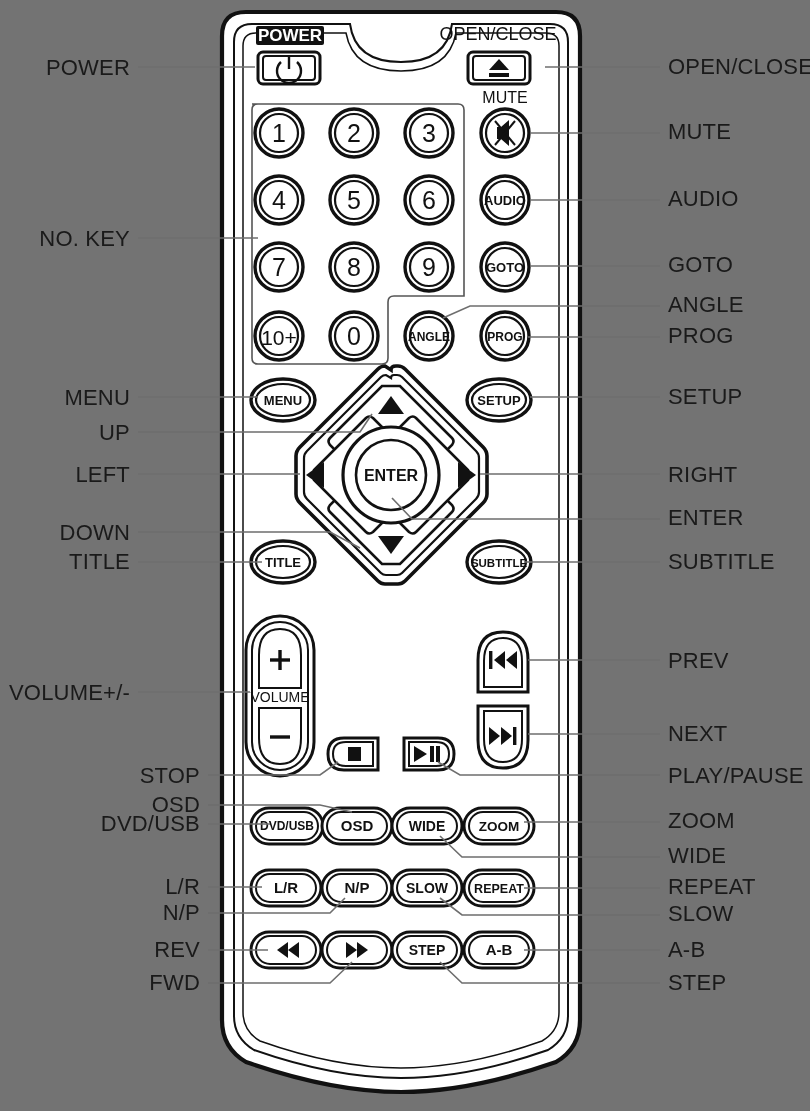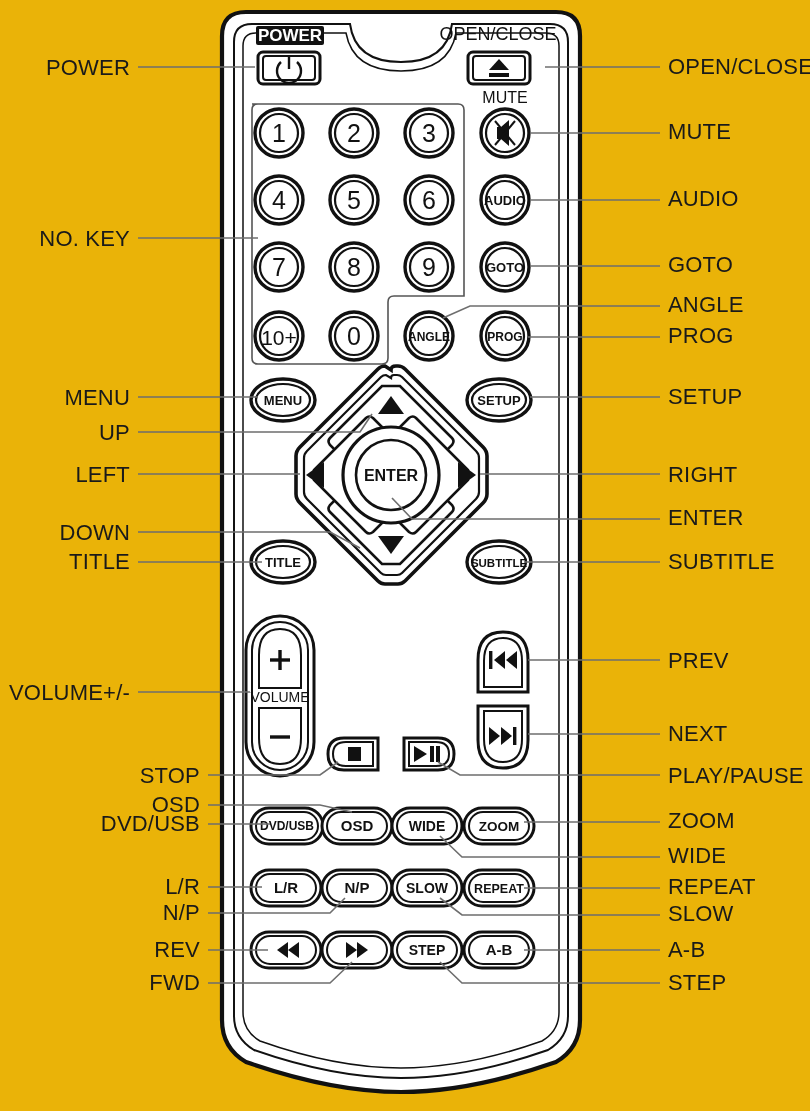--- a/index.html
+++ b/index.html
@@ -7,21 +7,21 @@
     margin: 0; padding: 0;
     background: #ffffff;
   }
   body {
     font-family: "Liberation Sans", sans-serif;
   }
   #page {
     position: relative;
     width: 810px;
     height: 1111px;
-    background: #eab308;
+    background: #737373;
     overflow: hidden;
   }
   #diagram-svg {
     position: absolute;
     top: 0; left: 0;
     width: 810px;
     height: 1111px;
   }
   .callout-label {
     font-family: "Liberation Sans", sans-serif;

